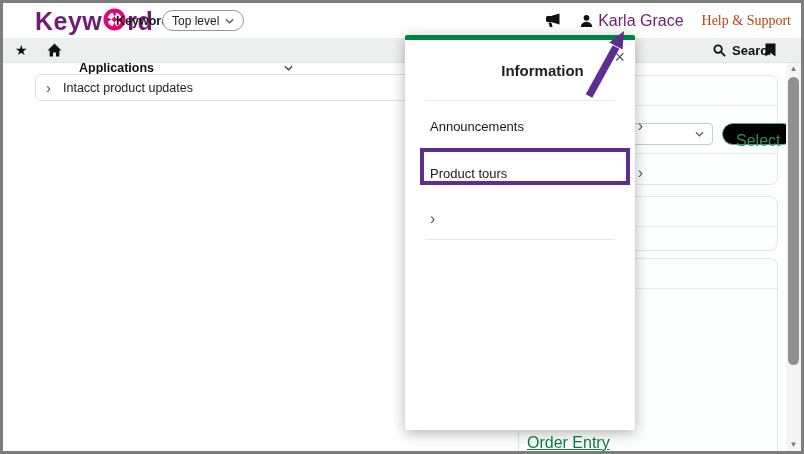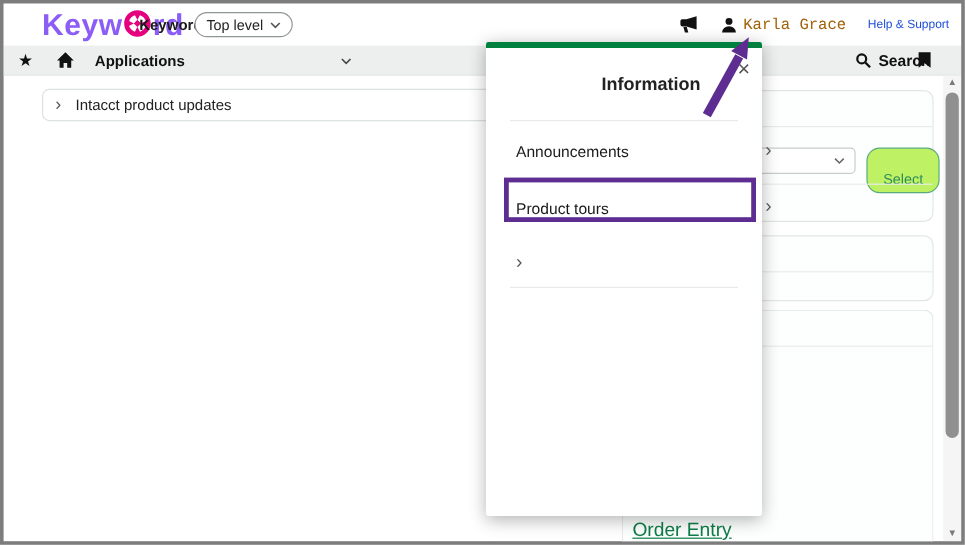--- a/index.html
+++ b/index.html
@@ -3,38 +3,38 @@
 <meta charset="utf-8">
 <style>
   * { margin:0; padding:0; box-sizing:border-box; }
   body { font-family:"Liberation Sans", sans-serif; background:#fff; }
   .frame { position:relative; width:804px; height:454px; border:3px solid #7d7d7d;
            background:#fff; overflow:hidden; }
   .abs { position:absolute; }
 
   
   .topbar { left:0; top:0; width:798px; height:35px; background:#fff; }
-  .logo { left:32px; top:2px; font-size:25px; font-weight:600; color:#8b5cf6;
+  .logo { left:32px; top:2px; font-size:25px; font-weight:600; color:#701a75;
           letter-spacing:0.5px; display:flex; align-items:center; height:32px; }
   .logo svg { margin:3px 1px 0 1px; }
   .company-label { left:113px; top:11px; font-size:12.5px; font-weight:700; color:#1a1a1a; }
   .entity-pill { left:159px; top:7px; height:21px; padding:0 9px; border:1px solid #8f9694;
                  border-radius:11px; display:flex; align-items:center; gap:6px;
                  font-size:12px; color:#222; background:#fff; cursor:pointer; }
   .topbar-right { right:10px; top:0; height:35px; display:flex; align-items:center; gap:18px; }
   .icon-btn { display:flex; align-items:center; gap:5px; cursor:pointer;
-              font-size:13px; color:#a16207;font-family:Liberation Mono, monospace; }
-  .help-link { font-size:10px; color:#1d4ed8; cursor:pointer; }
+              font-size:16px; color:#701a75; }
+  .help-link { font-size:14px; color:#c2410c; cursor:pointer;font-family:Liberation Serif, serif; }
 
   
   .navbar { left:0; top:35px; width:798px; height:25px; background:#ecefee;
             border-bottom:1px solid #e2e6e4; }
   .nav-star { left:12px; top:38px; font-size:14px; color:#111; line-height:19px; cursor:pointer; }
   .nav-home { left:44px; top:40px; cursor:pointer; }
-  .nav-apps { left:76px; top:35px; height:25px; display:flex; align-items:center; gap:4px;
+  .nav-apps { left:76px; top:52px; height:25px; display:flex; align-items:center; gap:4px;
               font-size:12.5px; font-weight:700; color:#111; cursor:pointer; }
   .nav-apps svg { margin-left:126px; }
   .nav-search { left:710px; top:35px; height:25px; display:flex; align-items:center; gap:6px;
                 font-size:13px; font-weight:700; color:#111; cursor:pointer; }
   .nav-bookmark { left:762px; top:40px; cursor:pointer; }
 
   
   .updates-card { left:32px; top:71px; width:468px; height:27px; background:#fff;
                   border:1px solid #dce2df; border-radius:6px; display:flex;
                   align-items:center; gap:12px; padding:0 10px; cursor:pointer; }
@@ -45,23 +45,23 @@
                border-radius:8px; }
   .side-card .divider { position:absolute; left:0; right:0; height:1px; background:#e8ecea; }
   .card-a { top:72px; height:110px; }
   .card-b { top:193px; height:55px; }
   .card-c { top:255px; height:200px; border-bottom:none; border-bottom-left-radius:0;
             border-bottom-right-radius:0; }
   .mini-select { position:absolute; left:12px; top:47px; width:182px; height:22px;
                  background:#fff; border:1px solid #c7cdca; border-radius:4px;
                  display:flex; align-items:center; justify-content:flex-end;
                  padding-right:8px; cursor:pointer; }
-  .select-btn { position:absolute; left:203px; top:47px; height:22px; padding:18px 13px;
-                border:1px solid #59a97c; border-radius:11px; background:#bef264;
-                color:#2f8f58; font-size:12px; font-family:"Liberation Sans",sans-serif;
+  .select-btn { position:absolute; left:203px; top:47px; height:22px; padding:8px 13px;
+                border:1px solid #59a97c; border-radius:11px; background:#000000;
+                color:#2f8f58; font-size:16px; font-family:"Liberation Sans",sans-serif;
                 cursor:pointer; }
   .green-link { position:absolute; left:8px; font-size:16px; color:#0e7d48;
                 text-decoration:underline; cursor:pointer; }
 
   
   .scrollbar { left:783px; top:60px; width:15px; height:388px; background:#f5f5f5; }
   .scroll-arrow { position:absolute; left:0; width:15px; height:12px; font-size:8px;
                   color:#7a7a7a; text-align:center; line-height:12px; cursor:pointer; }
   .scroll-thumb { position:absolute; left:2px; top:14px; width:11px; height:288px;
                   background:#909090; border-radius:6px; cursor:grab; }

